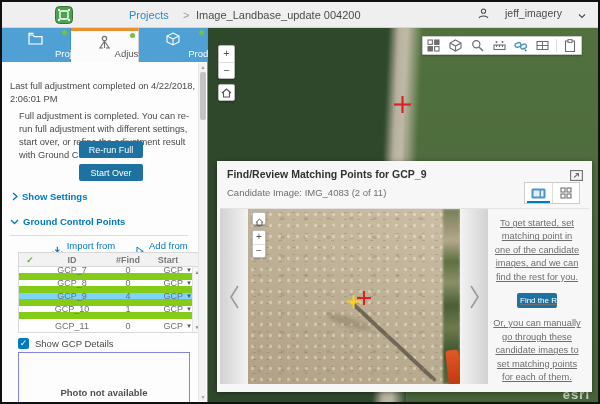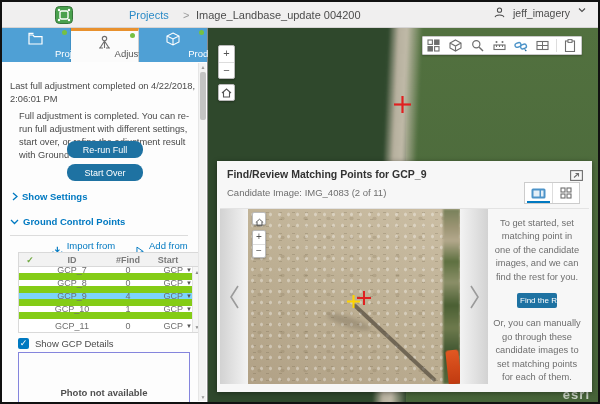--- a/index.html
+++ b/index.html
@@ -6,33 +6,33 @@
   *{box-sizing:border-box;font-family:"Liberation Sans",sans-serif;}
   .screen{position:relative;width:600px;height:404px;background:#111;overflow:hidden;}
   .inner{position:absolute;left:2px;top:2px;width:596px;height:400px;background:#fff;overflow:hidden;}
   .abs{position:absolute;}
 
   
   .topbar{position:absolute;left:0;top:0;width:596px;height:26px;background:#f0efef;border-bottom:1px solid #d6d4d4;}
   .crumb-projects{position:absolute;left:127px;top:7px;font-size:11px;color:#2b8ac6;cursor:pointer;}
   .crumb-sep{position:absolute;left:181px;top:7px;font-size:11px;color:#9a9a9a;}
   .crumb-title{position:absolute;left:194px;top:7px;font-size:11px;color:#4c4c4c;}
-  .userbox{position:absolute;right:12px;top:5px;display:flex;align-items:flex-start;gap:8px;color:#4c4c4c;font-size:10.5px;cursor:pointer;}
+  .userbox{position:absolute;right:12px;top:5px;display:flex;align-items:flex-end;gap:16px;color:#4c4c4c;font-size:10.5px;cursor:pointer;}
 
   
   .sidebar{position:absolute;left:0;top:26px;width:206px;height:374px;background:#fdfdfd;border-right:1px solid #8a8a8a;}
   .tabs{position:absolute;left:0;top:0;width:100%;height:34px;display:flex;}
   .tab{position:relative;flex:1;background:#4fa0d5;color:#fff;text-align:center;cursor:pointer;border-right:1px solid #3f90c5;}
   .tab .tlabel{position:absolute;bottom:3px;width:100%;font-size:9.5px;}
   .tab .ticon{position:absolute;top:4px;width:100%;height:15px;display:flex;justify-content:center;}
   .tab.active{background:#fbfbfb;color:#555;border-top:3px solid #e8912e;border-right:1px solid #d0d0d0;}
   .gdot{position:absolute;top:2px;right:3px;width:5px;height:5px;border-radius:50%;background:#76c043;}
   .s-status{position:absolute;left:8px;top:52px;width:186px;font-size:9.3px;color:#4a4a4a;line-height:1.4;}
   .s-desc{position:absolute;left:17px;top:82px;width:176px;font-size:9.3px;color:#4a4a4a;line-height:1.4;}
-  .sbtn{position:absolute;left:65px;width:76px;height:17px;background:#1e72a2;color:#fff;font-size:9px;border:none;border-radius:8px;cursor:pointer;padding:0;}
+  .sbtn{position:absolute;left:77px;width:64px;height:17px;background:#1e72a2;color:#fff;font-size:9px;border:none;border-radius:2px;cursor:pointer;padding:0;}
   .slink{display:flex;align-items:center;gap:4px;color:#0079c1;font-size:9.5px;cursor:pointer;font-weight:bold;}
   .divline{position:absolute;left:8px;width:178px;height:1px;background:#dcdcdc;}
   .importrow{position:absolute;left:50px;top:212px;display:flex;align-items:center;gap:4px;font-size:9.5px;color:#0079c1;}
   .gcptable{position:absolute;left:16px;top:224px;width:184px;border:1px solid #d9d9d9;background:#fff;font-size:9px;color:#6e6e6e;}
   .trow{display:flex;height:13px;align-items:center;border-bottom:7px solid #84cc16;}
   .trow.hdr{height:14px;background:#f2f2f2;border-bottom:1px solid #d9d9d9;font-weight:bold;color:#7a7a7a;}
   .trow.sel{background:#7dd3fc;}
   .tc1{width:22px;text-align:center;}
   .tc2{width:62px;text-align:center;}
   .tc3{width:50px;text-align:center;}
@@ -84,21 +84,21 @@
        linear-gradient(205deg,#ccbfa5,#bcae92 55%,#b1a186);
      background-size:9px 11px,13px 7px,23px 19px,100% 100%;}
   .pctl{position:absolute;left:4px;width:14px;background:#fff;border:1px solid #bbb;border-radius:2px;text-align:center;box-shadow:0 1px 2px rgba(0,0,0,.25);}
   .pz{height:13px;font-size:10px;line-height:12px;color:#555;cursor:pointer;}
   .pz+.pz{border-top:1px solid #ddd;}
   .shadow1{position:absolute;left:107px;top:94px;width:112px;height:4px;background:rgba(52,46,36,.55);transform:rotate(43deg);transform-origin:0 0;border-radius:2px;filter:blur(.6px);}
   .shadow2{position:absolute;left:78px;top:108px;width:46px;height:10px;background:rgba(70,60,45,.22);transform:rotate(18deg);border-radius:50%;filter:blur(2px);}
   .veg{position:absolute;right:0;top:0;width:17px;height:100%;filter:blur(1px);
        background:linear-gradient(180deg,#77815a 0%,#9a9372 10%,#b3a88c 18%,#5e7040 30%,#8b8f68 42%,#4a5f33 55%,#6e7a4d 68%,#3f5530 82%,#55683c 100%);}
   .cone{position:absolute;right:0px;bottom:0px;width:13px;height:34px;background:linear-gradient(180deg,#e25822,#c03a10);border-radius:3px 3px 0 0;transform:rotate(-6deg);filter:blur(.4px);}
-  .instr{flex:1;padding:8px 8px 0 5px;text-align:center;font-size:9.3px;color:#6e6e6e;line-height:1.45;}
+  .instr{flex:1;padding:8px 8px 0 5px;text-align:center;font-size:9.3px;color:#6e6e6e;line-height:1.45;text-decoration:underline;}
   .findbtn{display:block;margin:9px auto 9px auto;width:40px;height:15px;background:#1e72a2;color:#fff;font-size:8px;border:none;border-radius:2px;
            white-space:nowrap;overflow:hidden;padding:0 0 0 3px;text-align:left;cursor:pointer;}
   .cross{position:absolute;}
 </style>
 </head>
 <body>
 
 <div class="screen">
 <div class="inner">
 

